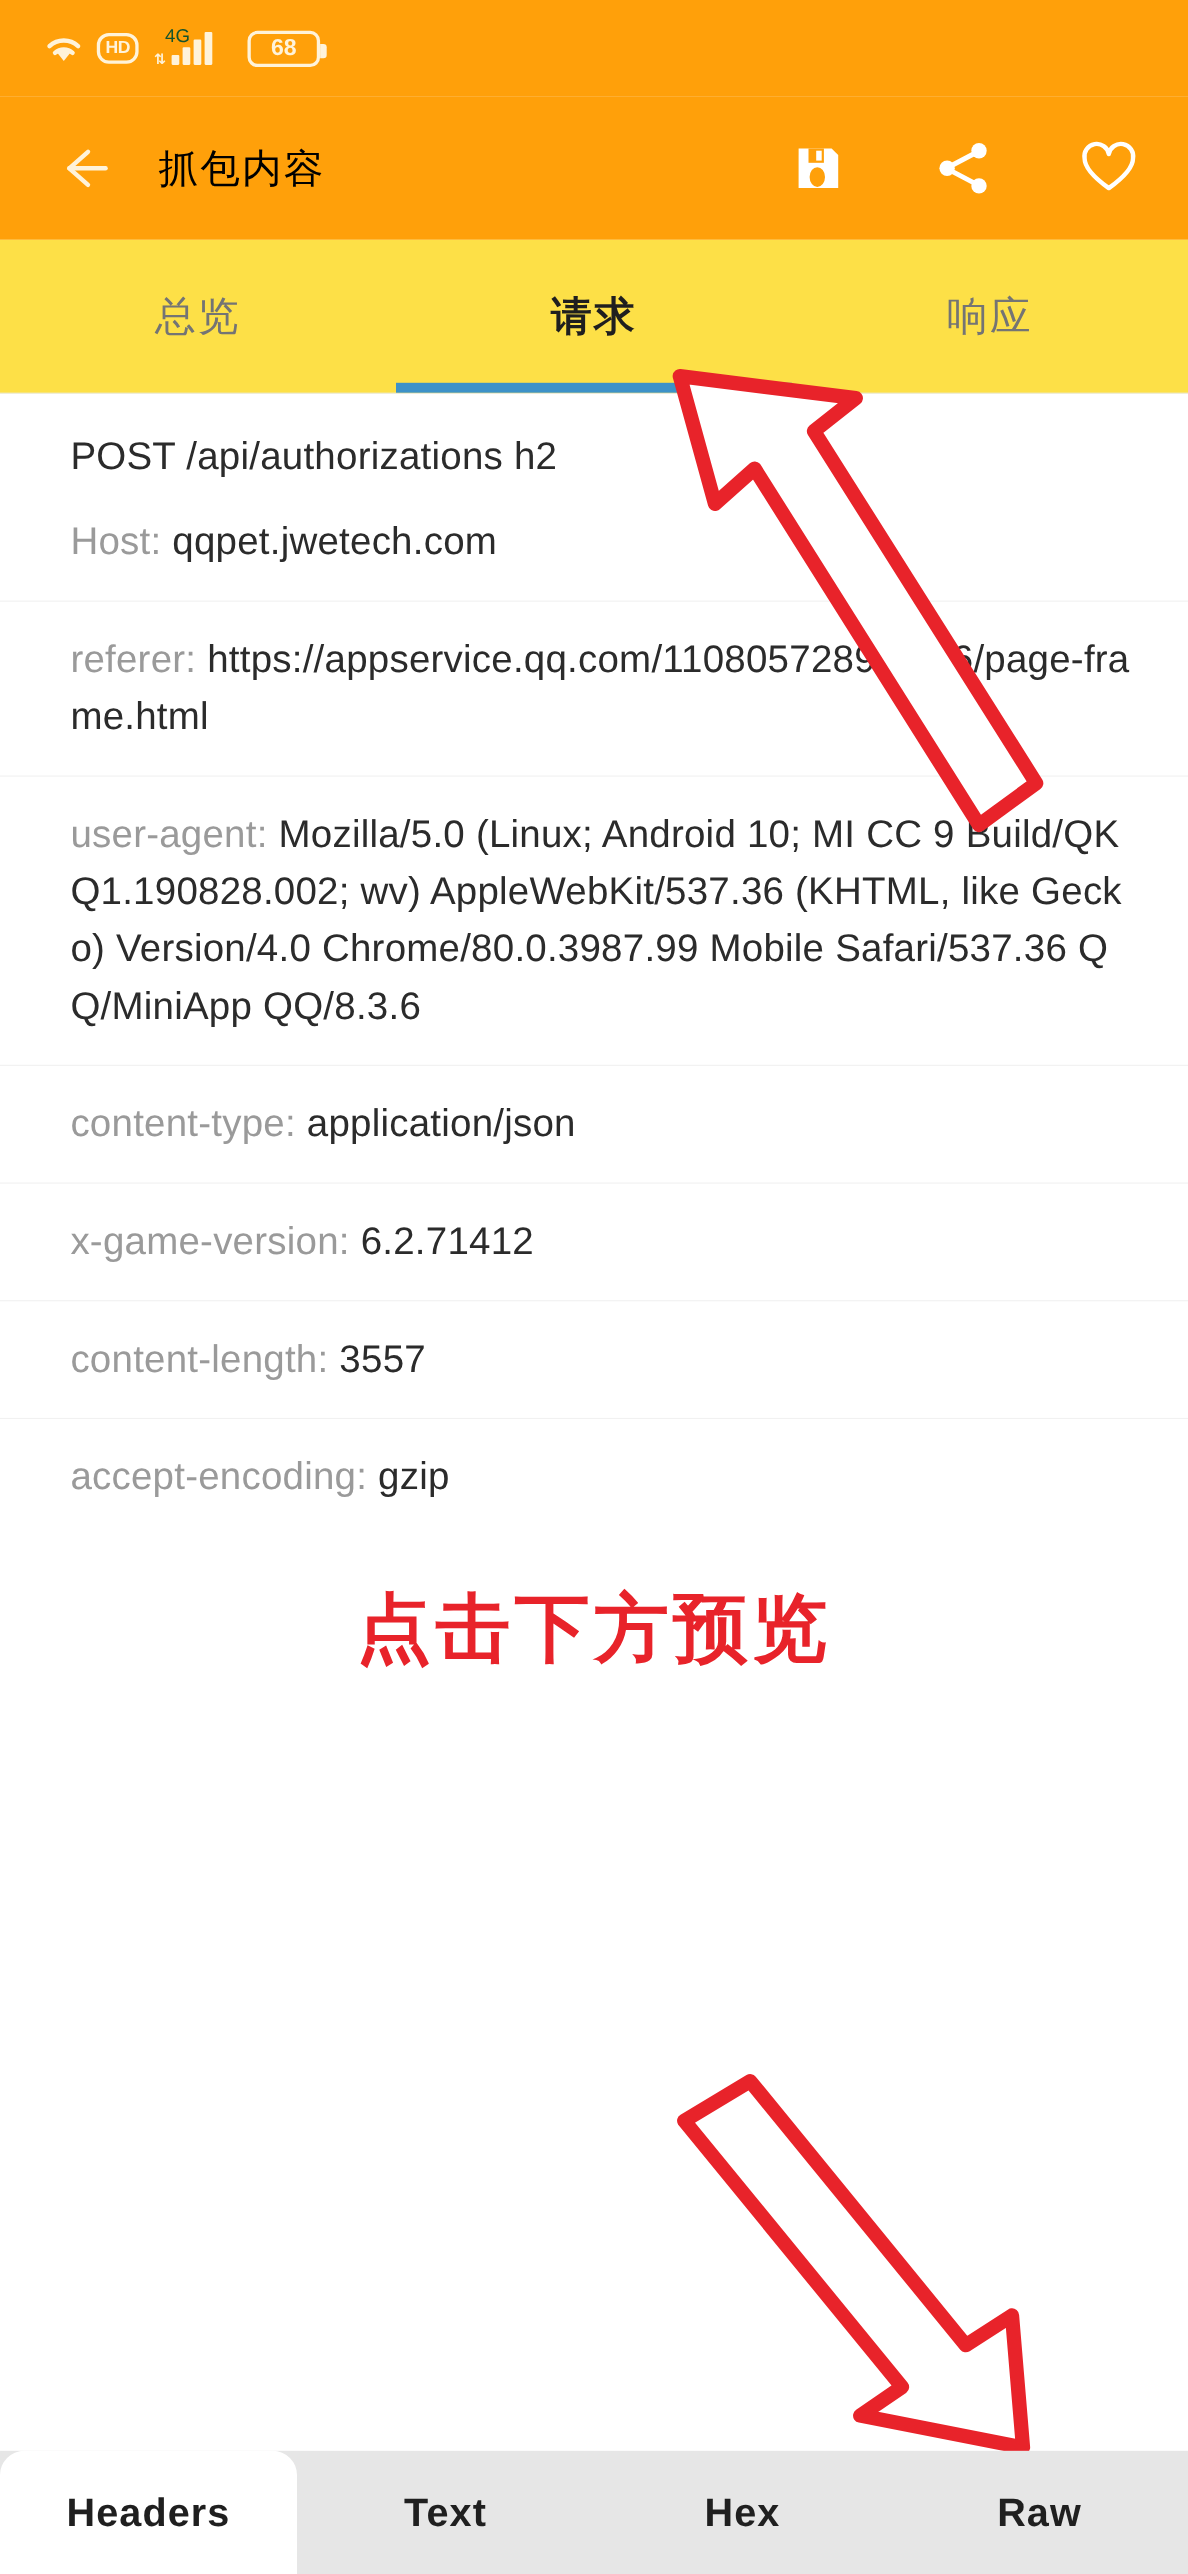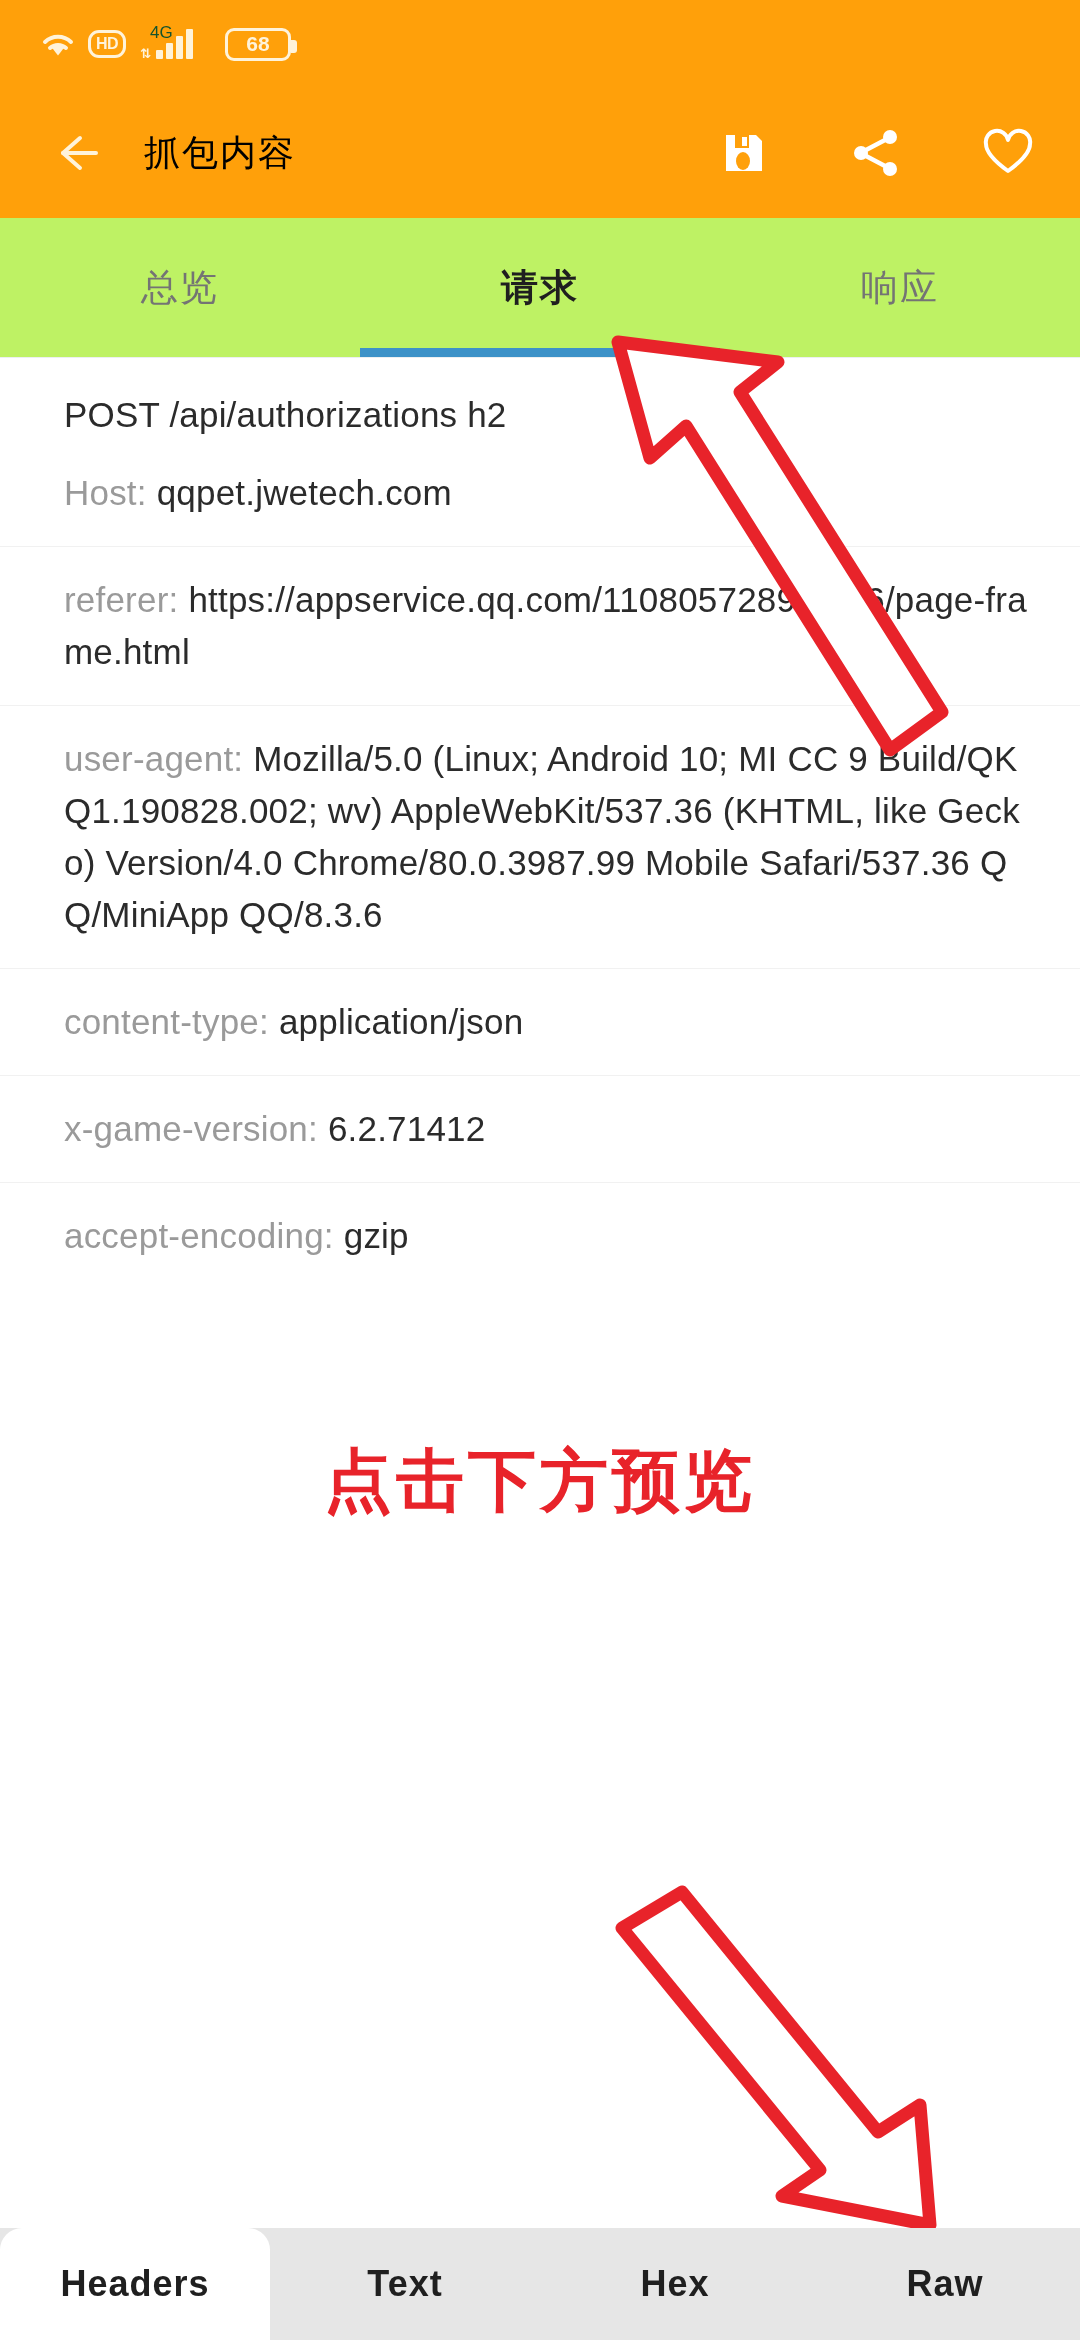--- a/index.html
+++ b/index.html
@@ -83,21 +83,21 @@
   .tb-back{ width:56px;height:56px;flex:none; }
   .tb-title{
     color:#000000;font-size:36px;font-weight:500;margin-left:42px;
     letter-spacing:2px;
   }
   .tb-spacer{ flex:1; }
   .tb-ic{ width:56px;height:56px;flex:none;margin-left:76px; }
 
   
   .tabs{
-    height:140px;background:#bef264;display:flex;align-items:center;
+    height:140px;background:#fde047;display:flex;align-items:center;
     border-bottom:1px solid #eceff1;position:relative;
   }
   .tab{
     flex:1;text-align:center;font-size:37px;color:#747474;
     letter-spacing:2px;position:relative;height:100%;
     display:flex;align-items:center;justify-content:center;
   }
   .tab.active{ color:#1f1f1f;font-weight:700; }
   .tab.active::after{
     content:"";position:absolute;left:50%;transform:translateX(-50%);
@@ -241,20 +241,26 @@
     </div>
   </div>
 
   <div class="row">
     <div class="ln">
       <span class="k">x-game-version</span><span class="k">:</span>
       <span class="v">6.2.71412</span>
     </div>
   </div>
 
+  <div class="row">
+    <div class="ln">
+      <span class="k">content-length</span><span class="k">:</span>
+      <span class="v">3557</span>
+    </div>
+  </div>
 
   <div class="row">
     <div class="ln">
       <span class="k">accept-encoding</span><span class="k">:</span>
       <span class="v">gzip</span>
     </div>
   </div>
 
 </div>
 

